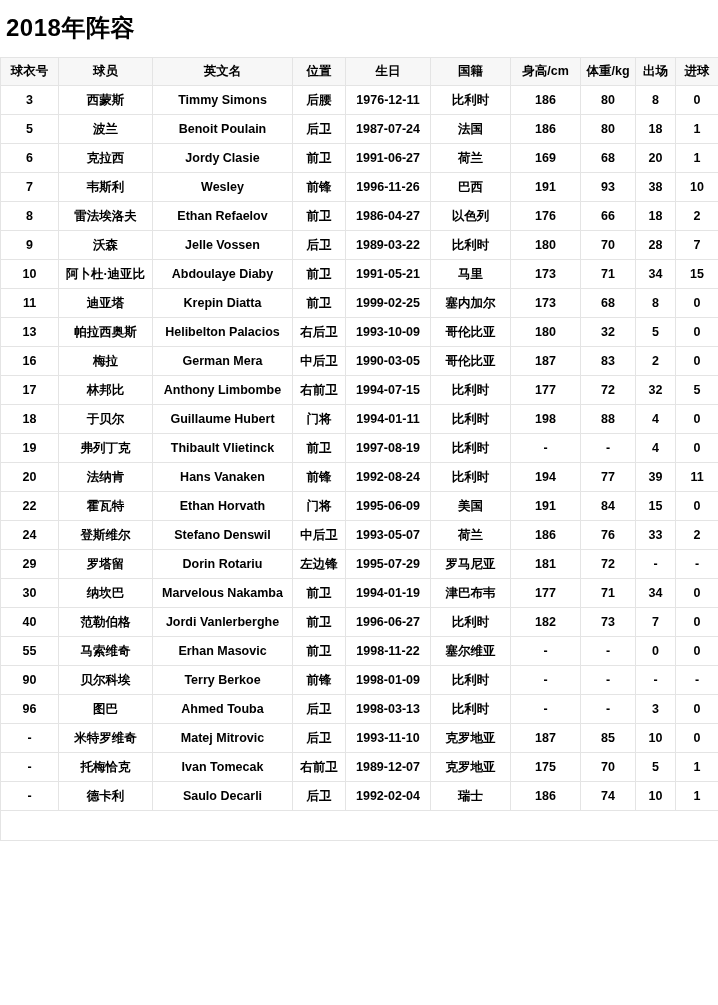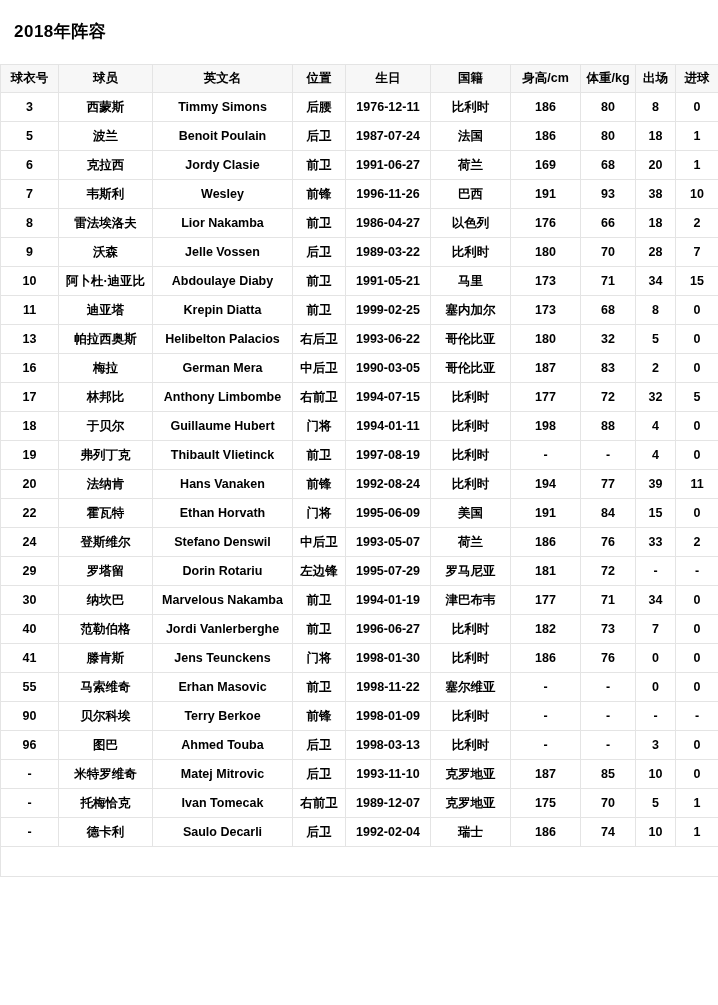--- a/index.html
+++ b/index.html
@@ -7,24 +7,24 @@
     padding: 0;
     background: #ffffff;
     font-family: "Liberation Sans", "DejaVu Sans", sans-serif;
     color: #000000;
   }
   .page {
     width: 718px;
     box-sizing: border-box;
   }
   .title {
-    font-size: 17px;
+    font-size: 24px;
     font-weight: bold;
     color: #000;
-    margin: 12px;
+    margin: 4px;
     padding: 8px 0 9px 2px;
     letter-spacing: 0.5px;
   }
   table.roster {
     width: 718px;
     border-collapse: collapse;
     table-layout: fixed;
     border-radius: 29px;
   }
   table.roster th,
@@ -139,21 +139,21 @@
           <td>1996-11-26</td>
           <td>巴西</td>
           <td>191</td>
           <td>93</td>
           <td>38</td>
           <td>10</td>
         </tr>
         <tr>
           <td>8</td>
           <td>雷法埃洛夫</td>
-          <td>Lior Nakamba</td>
+          <td>Ethan Refaelov</td>
           <td>前卫</td>
           <td>1986-04-27</td>
           <td>以色列</td>
           <td>176</td>
           <td>66</td>
           <td>18</td>
           <td>2</td>
         </tr>
         <tr>
           <td>9</td>
@@ -189,21 +189,21 @@
           <td>173</td>
           <td>68</td>
           <td>8</td>
           <td>0</td>
         </tr>
         <tr>
           <td>13</td>
           <td>帕拉西奥斯</td>
           <td>Helibelton Palacios</td>
           <td>右后卫</td>
-          <td>1993-06-22</td>
+          <td>1993-10-09</td>
           <td>哥伦比亚</td>
           <td>180</td>
           <td>32</td>
           <td>5</td>
           <td>0</td>
         </tr>
         <tr>
           <td>16</td>
           <td>梅拉</td>
           <td>German Mera</td>
@@ -317,32 +317,20 @@
           <td>Jordi Vanlerberghe</td>
           <td>前卫</td>
           <td>1996-06-27</td>
           <td>比利时</td>
           <td>182</td>
           <td>73</td>
           <td>7</td>
           <td>0</td>
         </tr>
         <tr>
-          <td>41</td>
-          <td>滕肯斯</td>
-          <td>Jens Teunckens</td>
-          <td>门将</td>
-          <td>1998-01-30</td>
-          <td>比利时</td>
-          <td>186</td>
-          <td>76</td>
-          <td>0</td>
-          <td>0</td>
-        </tr>
-        <tr>
           <td>55</td>
           <td>马索维奇</td>
           <td>Erhan Masovic</td>
           <td>前卫</td>
           <td>1998-11-22</td>
           <td>塞尔维亚</td>
           <td>-</td>
           <td>-</td>
           <td>0</td>
           <td>0</td>

